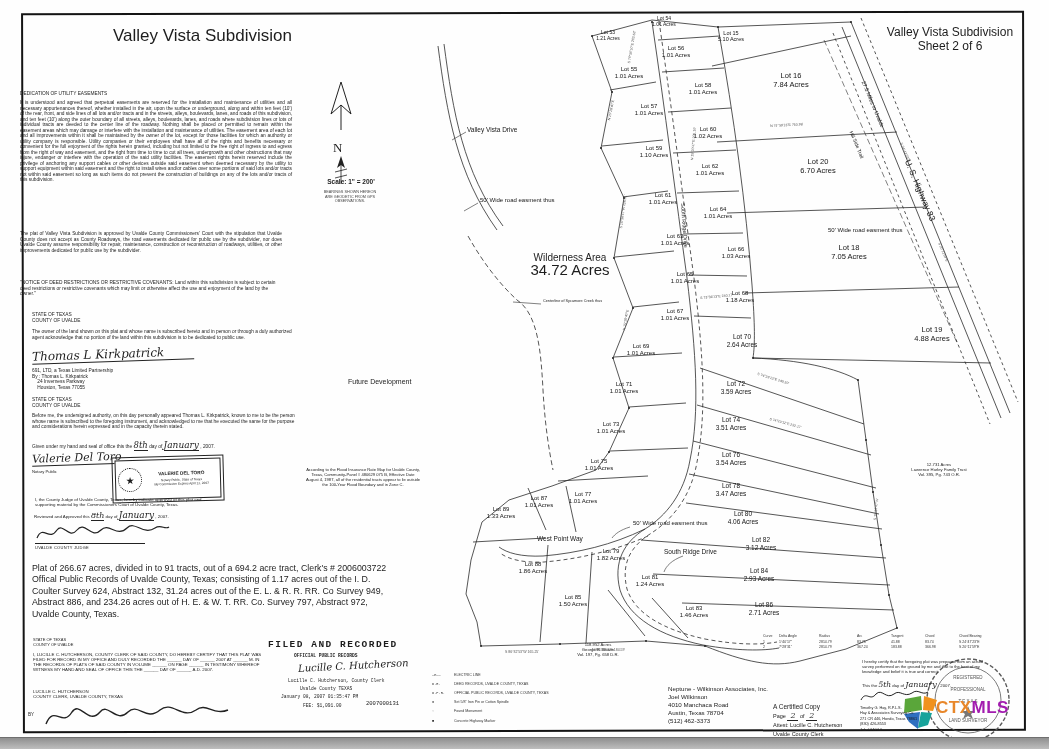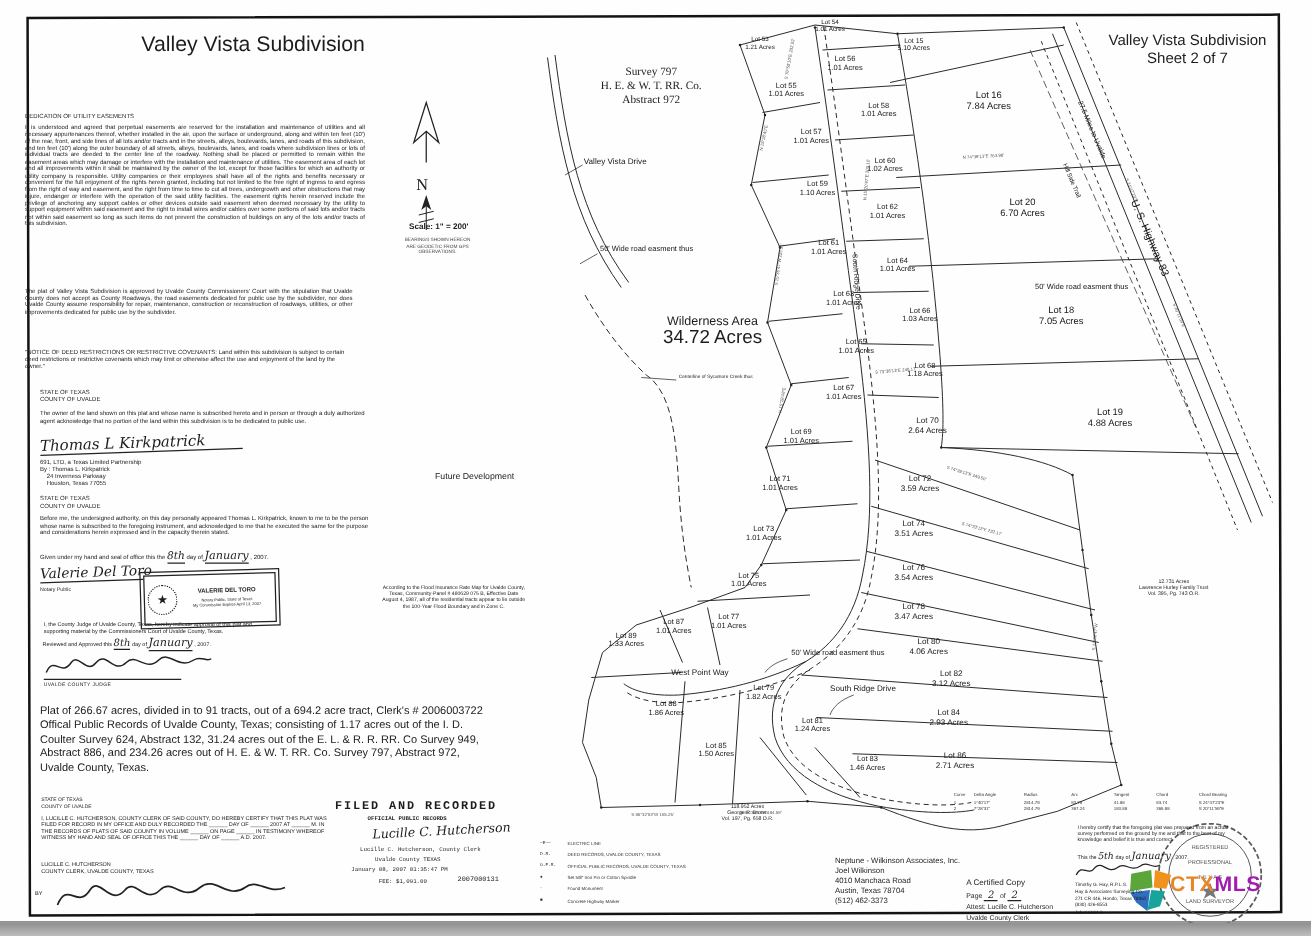--- a/index.html
+++ b/index.html
@@ -118,21 +118,21 @@
     <g stroke="#222" stroke-width="1" fill="none" transform="translate(858,686)">
       <path d="M3,14 C8,4 12,16 18,8 C24,2 28,14 36,8 C42,3 46,12 54,7 C60,2 64,10 70,6"></path>
     </g>
   </svg>
 
   <div class="abs t ctr" style="left:100px;top:26px;width:205px;font-size:17px;line-height:19px">
     <div>Valley Vista Subdivision</div>
   </div>
   <div class="abs t ctr" style="left:880px;top:25px;width:140px;font-size:12px;line-height:14px">
     <div>Valley Vista Subdivision</div>
-    <div>Sheet 2 of 7</div>
+    <div>Sheet 2 of 6</div>
   </div>
 
   <div class="abs t" style="left:20px;top:91px;font-size:4.8px">DEDICATION OF UTILITY EASEMENTS</div>
   <div class="abs t jst" style="left:20px;top:100px;width:272px;font-size:4.8px;line-height:5.5px">It is understood and agreed that perpetual easements are reserved for the installation and maintenance of utilities and all necessary appurtenances thereof, whether installed in the air, upon the surface or underground, along and within ten feet (10') of the rear, front, and side lines of all lots and/or tracts and in the streets, alleys, boulevards, lanes, and roads of this subdivision, and ten feet (10') along the outer boundary of all streets, alleys, boulevards, lanes, and roads where subdivision lines or lots of individual tracts are deeded to the center line of the roadway. Nothing shall be placed or permitted to remain within the easement areas which may damage or interfere with the installation and maintenance of utilities. The easement area of each lot and all improvements within it shall be maintained by the owner of the lot, except for those facilities for which an authority or utility company is responsible. Utility companies or their employees shall have all of the rights and benefits necessary or convenient for the full enjoyment of the rights herein granted, including but not limited to the free right of ingress to and egress from the right of way and easement, and the right from time to time to cut all trees, undergrowth and other obstructions that may injure, endanger or interfere with the operation of the said utility facilities. The easement rights herein reserved include the privilege of anchoring any support cables or other devices outside said easement when deemed necessary by the utility to support equipment within said easement and the right to install wires and/or cables over some portions of said lots and/or tracts not within said easement so long as such items do not prevent the construction of buildings on any of the lots and/or tracts of this subdivision.</div>
   <div class="abs t jst" style="left:20px;top:231px;width:262px;font-size:4.8px;line-height:5.5px">The plat of Valley Vista Subdivision is approved by Uvalde County Commissioners' Court with the stipulation that Uvalde County does not accept as County Roadways, the road easements dedicated for public use by the subdivider, nor does Uvalde County assume responsibility for repair, maintenance, construction or reconstruction of roadways, utilities, or other improvements dedicated for public use by the subdivider.</div>
   <div class="abs t" style="left:20px;top:280px;width:258px;font-size:4.8px;line-height:5.5px">"NOTICE OF DEED RESTRICTIONS OR RESTRICTIVE COVENANTS:  Land within this subdivision is subject to certain deed restrictions or restrictive covenants which may limit or otherwise affect the use and enjoyment of the land by the owner."</div>
 
   <div class="abs t" style="left:32px;top:312px;font-size:4.8px;line-height:5.5px">
     <div>STATE OF TEXAS</div>
     <div>COUNTY OF UVALDE</div>
@@ -191,25 +191,20 @@
   <div class="abs t ctr pre" style="left:297px;top:467px;width:132px;font-size:4.1px;line-height:5px">According to the Flood Insurance Rate Map for Uvalde County,
 Texas, Community-Panel # 480629 075 B, Effective Date
 August 4, 1987, all of the residential tracts appear to lie outside
 the 100-Year Flood Boundary and in Zone C.</div>
 
   <div class="abs t ctr" style="left:316px;top:178px;width:70px;font-size:6.5px;font-weight:bold">Scale: 1" = 200'</div>
   <div class="abs t ctr pre" style="left:312px;top:190px;width:76px;font-size:3.8px;line-height:4.6px;color:#444">BEARINGS SHOWN HEREON
 ARE GEODETIC FROM GPS
 OBSERVATIONS.</div>
 
-  <div class="abs serif ctr" style="left:473px;top:52px;width:96px;font-size:9px;line-height:11px">
-    <div>Survey 797</div>
-    <div>H. E. &amp; W. T. RR. Co.</div>
-    <div>Abstract 972</div>
-  </div>
 
   <div class="abs t ctr" style="left:518px;top:252px;width:104px;line-height:12px">
     <div style="font-size:10px">Wilderness Area</div>
     <div style="font-size:15px">34.72 Acres</div>
   </div>
   <div class="abs t" style="left:543px;top:299px;font-size:3.8px">Centerline of Sycamore Creek thus</div>
   <div class="abs t" style="left:348px;top:378px;font-size:7px">Future Development</div>
   <div class="abs t ctr pre" style="left:893px;top:462px;width:92px;font-size:4.2px;line-height:5.2px">12.731 Acres
 Lawrence Hurley Family Trust
 Vol. 395, Pg. 743 O.R.</div>
@@ -294,21 +289,21 @@
         <div>7.05 Acres</div>
       </div>
       <div class="lot-label" style="left: 675px; top: 308px; font-size: 6px;">
         <div>Lot 67</div>
         <div>1.01 Acres</div>
       </div>
       <div class="lot-label" style="left: 742px; top: 333px; font-size: 6.5px;">
         <div>Lot 70</div>
         <div>2.64 Acres</div>
       </div>
-      <div class="lot-label" style="left: 888px; top: 326px; font-size: 7.5px;">
+      <div class="lot-label" style="left: 932px; top: 326px; font-size: 7.5px;">
         <div>Lot 19</div>
         <div>4.88 Acres</div>
       </div>
       <div class="lot-label" style="left: 641px; top: 343px; font-size: 6px;">
         <div>Lot 69</div>
         <div>1.01 Acres</div>
       </div>
       <div class="lot-label" style="left: 736px; top: 380px; font-size: 6.5px;">
         <div>Lot 72</div>
         <div>3.59 Acres</div>

